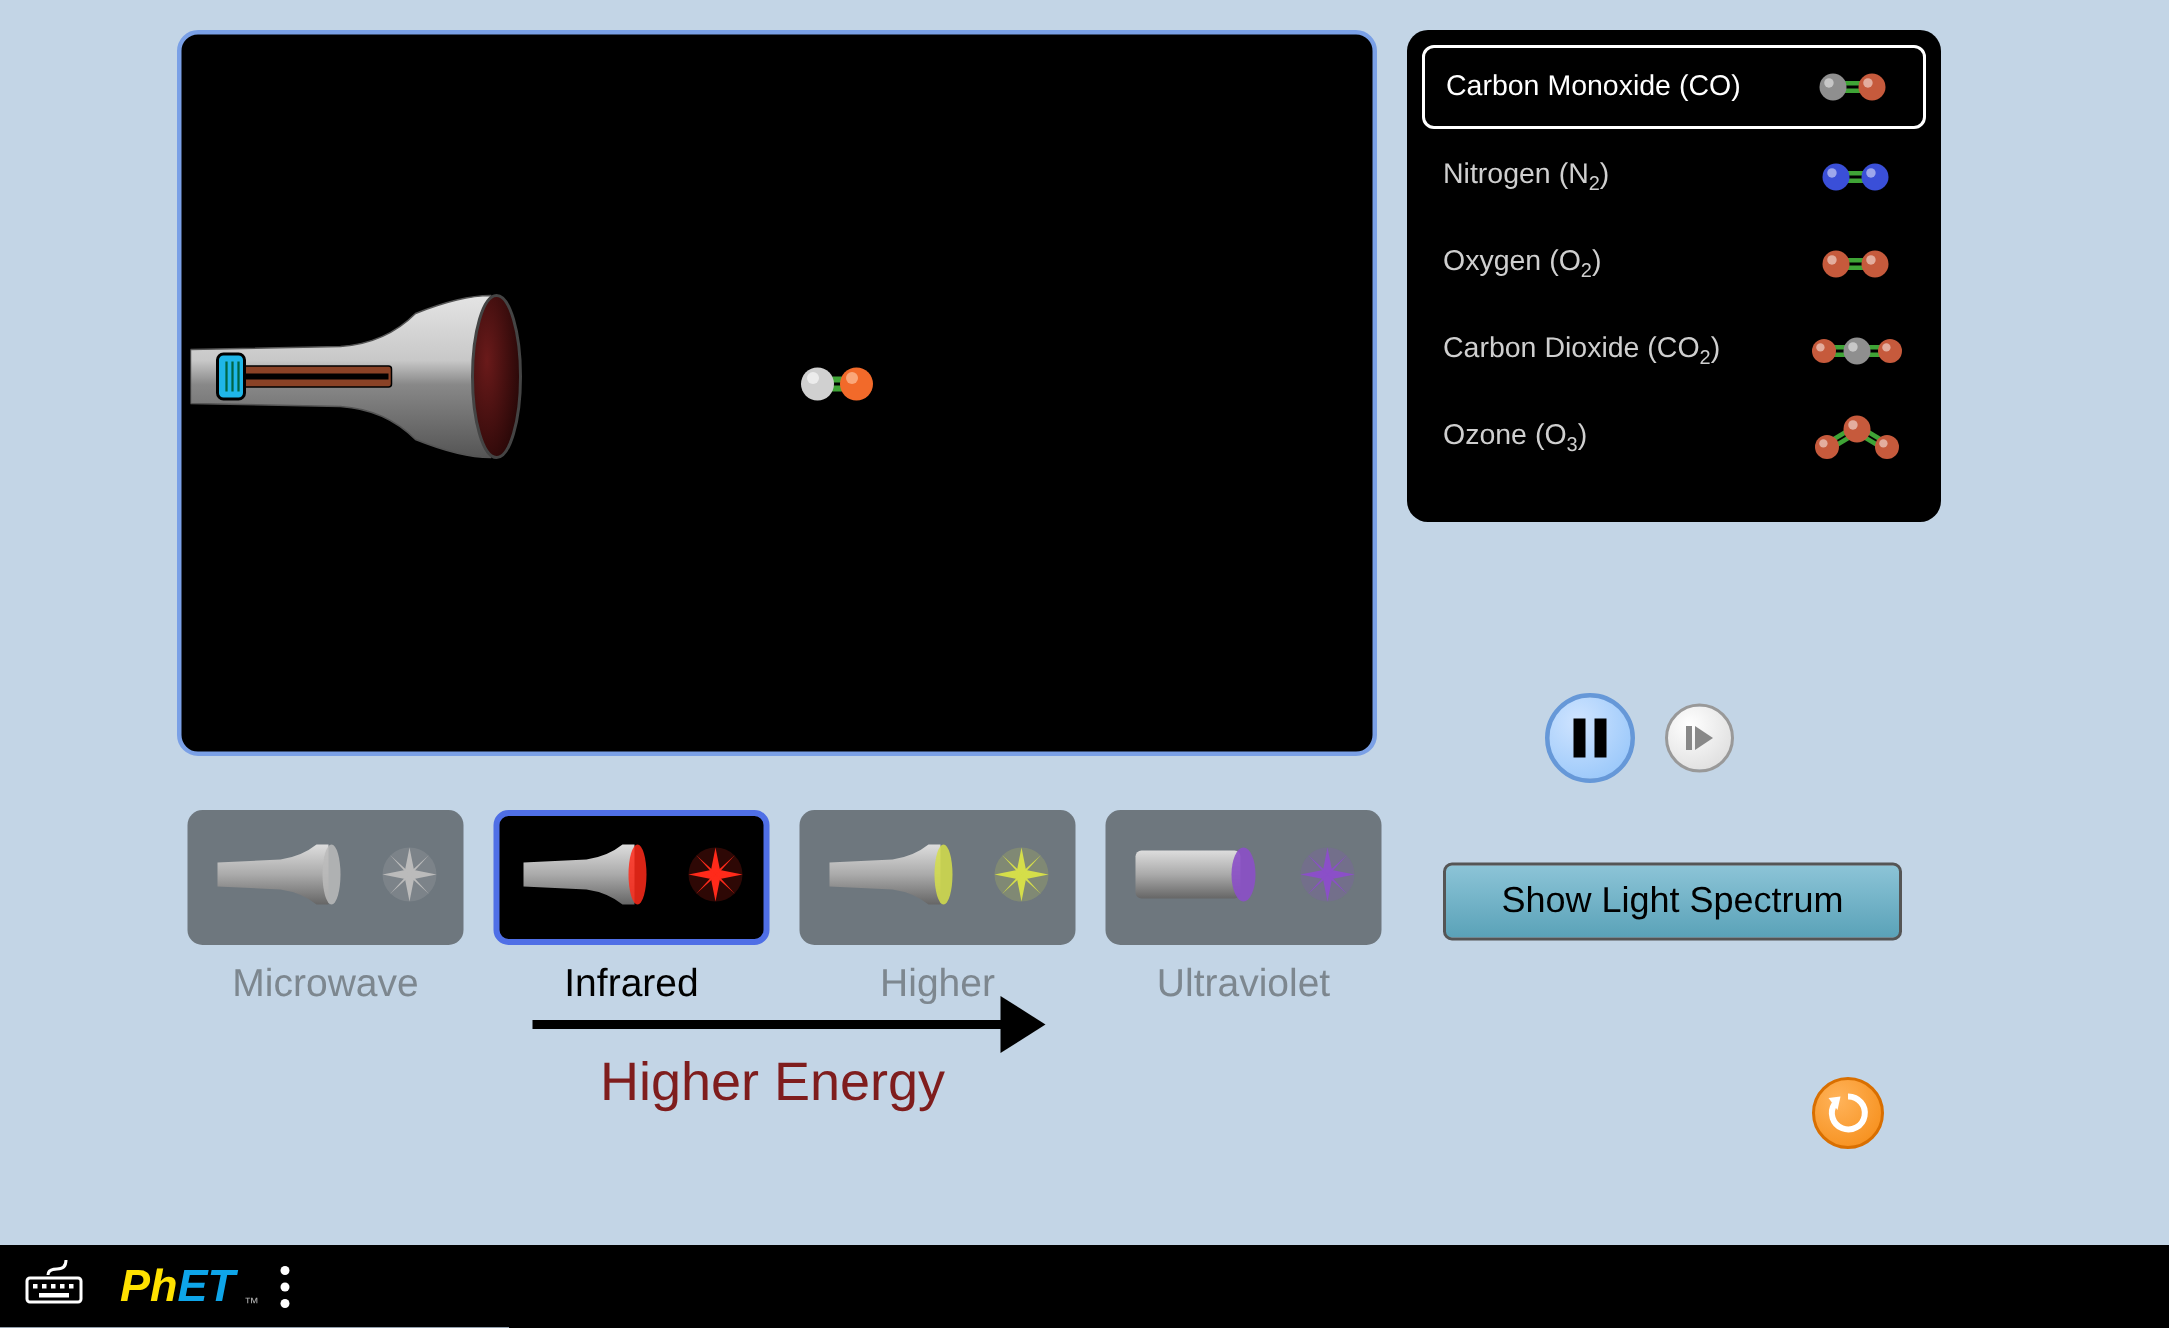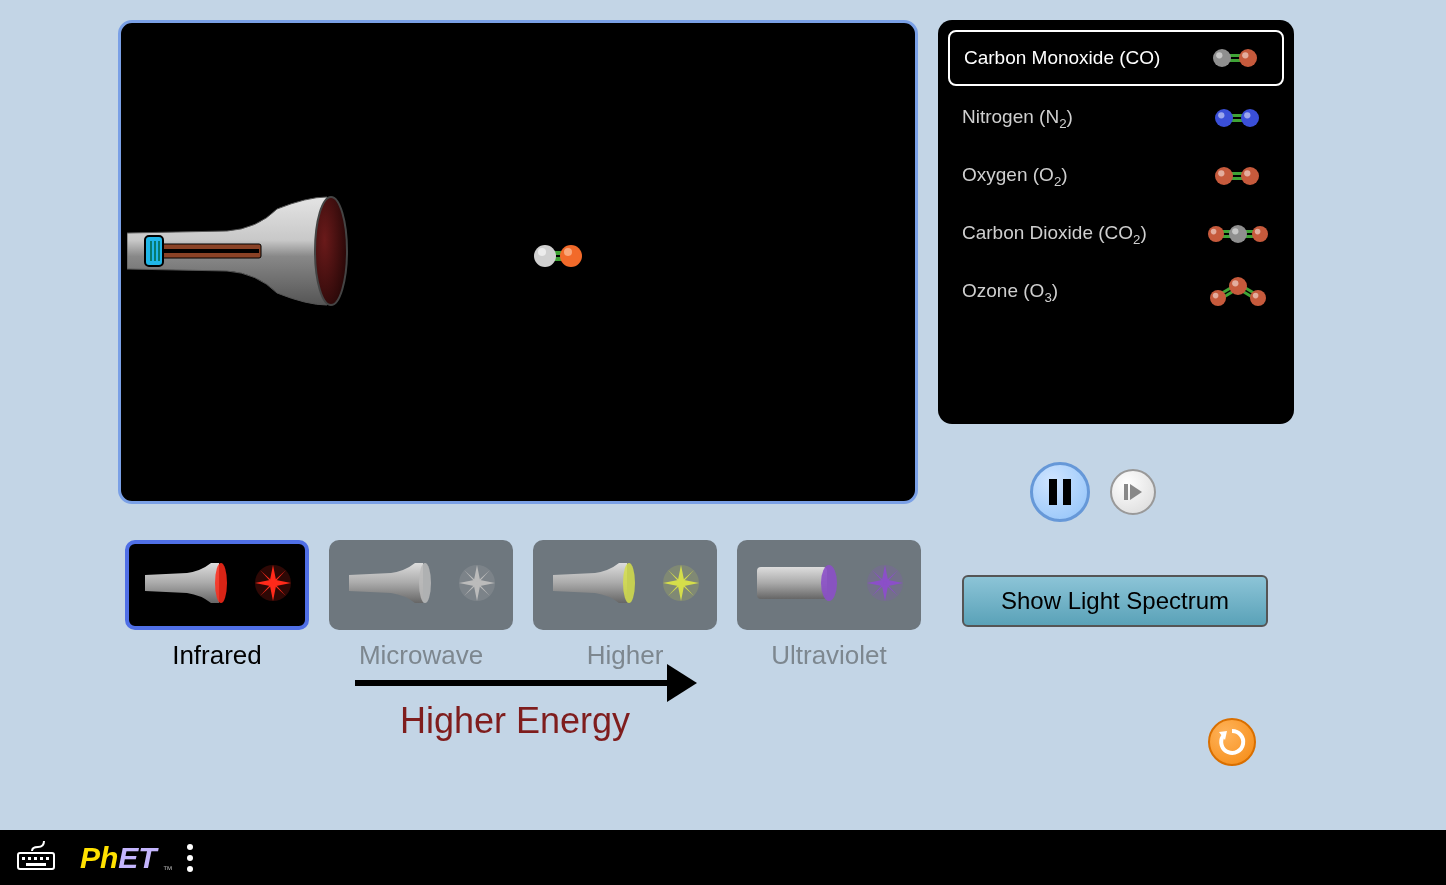--- a/index.html
+++ b/index.html
@@ -39,21 +39,21 @@
     left: 410px;
     top: 218px;
   }
 
   
   .mol-panel {
     position: absolute;
     left: 938px;
     top: 20px;
     width: 356px;
-    height: 404px;
+    height: 328px;
     background: #000;
     border-radius: 14px;
     padding: 10px;
     display: flex;
     flex-direction: column;
     gap: 6px;
   }
   .mol-row {
     display: flex;
     align-items: center;
@@ -181,21 +181,21 @@
     background: #000;
     color: #fff;
     display:flex; align-items:center;
     padding: 0 16px;
     font-size: 24px;
   }
   .bottom-bar .title { flex: 1; }
   .bottom-bar .kbd-icon { margin-right: 24px; cursor:pointer; }
   .bottom-bar .phet-logo { font-weight: bold; font-style: italic; font-size: 30px; margin-right: 6px; cursor:pointer; }
   .bottom-bar .phet-logo .y { color:#ffe100;text-align:center; }
-  .bottom-bar .phet-logo .b { color:#c4b5fd; }
+  .bottom-bar .phet-logo .b { color:#0ea5e9; }
   .bottom-bar .tm { font-size:10px; color:#aaa; margin-right:14px; align-self:flex-end; padding-bottom:10px;}
   .bottom-bar .dots { cursor:pointer; display:flex; flex-direction:column; gap:5px;}
   .bottom-bar .dots span { width:6px;height:6px;background:#fff;border-radius:50%;}
 
   .pause-bars { display:flex; gap:6px; }
   .pause-bars span { width:8px; height:26px; background:#000; }
 </style>
 </head>
 <body>
 
@@ -325,20 +325,46 @@
   </div>
   <div class="pbtn step">
     <svg width="22" height="22" viewBox="0 0 22 22">
       <rect x="2" y="3" width="4" height="16" fill="#888"></rect>
       <path d="M 8 3 L 20 11 L 8 19 Z" fill="#888"></path>
     </svg>
   </div>
 </div>
 
 <div class="light-row" id="light-row">
+    <div class="light-cell">
+    <div class="light-tile">
+      <span><svg width="100" height="56" viewBox="0 0 100 56">
+    <defs>
+              <linearGradient id="mfbbb" x1="0" y1="0" x2="0" y2="1">
+      <stop offset="0%" stop-color="#ddd"></stop>
+                <stop offset="50%" stop-color="#aaa"></stop>
+                <stop offset="100%" stop-color="#666"></stop>
+    </linearGradient>
+            </defs>
+    <path d="M 6 20 L 48 18 Q 62 16 72 8 L 80 8 L 80 48 L 72 48 Q 62 40 48 38 L 6 36 Z" fill="url(#mfbbb)"></path>
+            <ellipse cx="82" cy="28" rx="6" ry="20" fill="#bbb" opacity="0.85"></ellipse>
+  </svg></span>
+      <span><svg width="44" height="44" viewBox="0 0 44 44">
+    <circle cx="22" cy="22" r="18" fill="#bbb" opacity="0.18"></circle>
+    <g fill="#bbb">
+      <path d="M22 4 L25 19 L40 22 L25 25 L22 40 L19 25 L4 22 L19 19 Z"></path>
+      <path d="M9 9 L20 19 L22 22 L19 20 Z"></path>
+              <path d="M35 9 L24 19 L22 22 L25 20 Z"></path>
+      <path d="M9 35 L20 25 L22 22 L19 24 Z"></path>
+              <path d="M35 35 L24 25 L22 22 L25 24 Z"></path>
+    </g>
+  </svg></span>
+    </div>
+    <div class="light-label">Microwave</div>
+    </div>
     <div class="light-cell selected">
     <div class="light-tile">
       <span><svg width="100" height="56" viewBox="0 0 100 56">
     <defs>
               <linearGradient id="mfff2a1a" x1="0" y1="0" x2="0" y2="1">
       <stop offset="0%" stop-color="#ddd"></stop>
                 <stop offset="50%" stop-color="#aaa"></stop>
                 <stop offset="100%" stop-color="#666"></stop>
     </linearGradient>
             </defs>
@@ -355,46 +381,20 @@
               <path d="M35 35 L24 25 L22 22 L25 24 Z"></path>
     </g>
   </svg></span>
     </div>
     <div class="light-label">Infrared</div>
     </div>
     <div class="light-cell">
     <div class="light-tile">
       <span><svg width="100" height="56" viewBox="0 0 100 56">
     <defs>
-              <linearGradient id="mfbbb" x1="0" y1="0" x2="0" y2="1">
-      <stop offset="0%" stop-color="#ddd"></stop>
-                <stop offset="50%" stop-color="#aaa"></stop>
-                <stop offset="100%" stop-color="#666"></stop>
-    </linearGradient>
-            </defs>
-    <path d="M 6 20 L 48 18 Q 62 16 72 8 L 80 8 L 80 48 L 72 48 Q 62 40 48 38 L 6 36 Z" fill="url(#mfbbb)"></path>
-            <ellipse cx="82" cy="28" rx="6" ry="20" fill="#bbb" opacity="0.85"></ellipse>
-  </svg></span>
-      <span><svg width="44" height="44" viewBox="0 0 44 44">
-    <circle cx="22" cy="22" r="18" fill="#bbb" opacity="0.18"></circle>
-    <g fill="#bbb">
-      <path d="M22 4 L25 19 L40 22 L25 25 L22 40 L19 25 L4 22 L19 19 Z"></path>
-      <path d="M9 9 L20 19 L22 22 L19 20 Z"></path>
-              <path d="M35 9 L24 19 L22 22 L25 20 Z"></path>
-      <path d="M9 35 L20 25 L22 22 L19 24 Z"></path>
-              <path d="M35 35 L24 25 L22 22 L25 24 Z"></path>
-    </g>
-  </svg></span>
-    </div>
-    <div class="light-label">Microwave</div>
-    </div>
-    <div class="light-cell">
-    <div class="light-tile">
-      <span><svg width="100" height="56" viewBox="0 0 100 56">
-    <defs>
               <linearGradient id="mfd5de4a" x1="0" y1="0" x2="0" y2="1">
       <stop offset="0%" stop-color="#ddd"></stop>
                 <stop offset="50%" stop-color="#aaa"></stop>
                 <stop offset="100%" stop-color="#666"></stop>
     </linearGradient>
             </defs>
     <path d="M 6 20 L 48 18 Q 62 16 72 8 L 80 8 L 80 48 L 72 48 Q 62 40 48 38 L 6 36 Z" fill="url(#mfd5de4a)"></path>
             <ellipse cx="82" cy="28" rx="6" ry="20" fill="#d5de4a" opacity="0.85"></ellipse>
   </svg></span>
       <span><svg width="44" height="44" viewBox="0 0 44 44">

